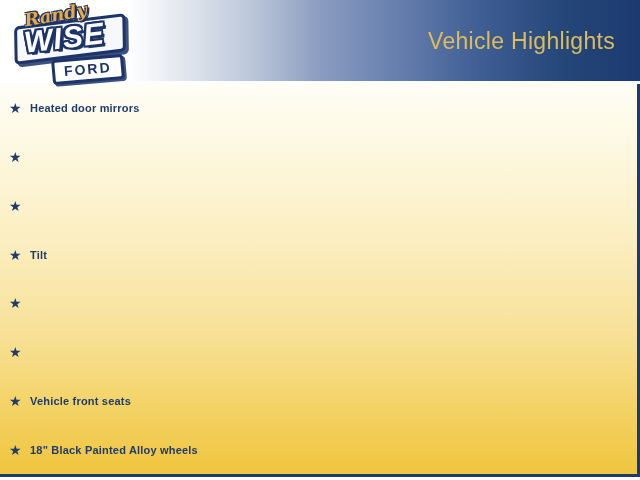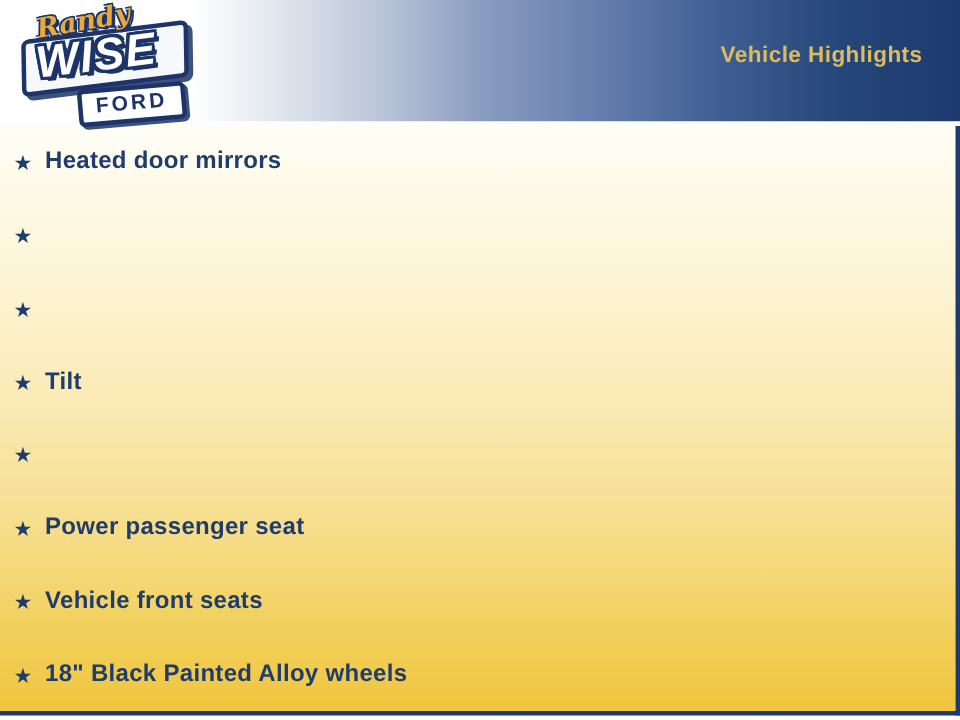--- a/index.html
+++ b/index.html
@@ -18,24 +18,23 @@
     width: 640px; height: 84px;
     background: linear-gradient(90deg,
       #ffffff 0%, #ffffff 20%, #dde3ec 30%,
       #b9c4d8 40%, #8a9cc0 50%, #6d84b2 60%,
       #3f5e93 75%, #254679 88%, #1c3a6f 100%);
     border-bottom: 3px solid #fcfdfe;
   }
   .header-title {
     position: absolute;
     top: 28px; right: 25px;
-    font-size: 15px;
+    font-size: 23px;
     color: #dcbd5e;
     letter-spacing: 0.3px;
-    font-weight: bold;
   }
 
   
   .logo { position: absolute; left: 6px; top: 0; width: 145px; height: 84px; }
   .logo-randy {
     position: absolute; left: 18px; top: 4px; z-index: 3;
     transform: rotate(-10deg);
     font-family: "DejaVu Serif", serif;
     font-style: italic; font-weight: bold;
     font-size: 18px; color: #eaa93c;
@@ -99,21 +98,21 @@
     align-items: center;
     padding-left: 9px;
   }
   .star-bullet {
     font-size: 14px;
     color: #1e3c6e;
     width: 21px;
     flex: 0 0 21px;
   }
   .item-label {
-    font-size: 16px;
+    font-size: 11px;
     font-weight: 600;
     color: #1f3c6b;
     letter-spacing: 0.2px;
   }
 </style>
 </head>
 <body>
 
 <div class="page">
 
@@ -141,21 +140,20 @@
       </li>
       <li class="highlight-item">
         <span class="star-bullet">★</span>
         <span class="item-label">Tilt</span>
       </li>
       <li class="highlight-item">
         <span class="star-bullet">★</span>
       </li>
       <li class="highlight-item">
         <span class="star-bullet">★</span>
-        <span class="item-label">Power passenger seat</span>
       </li>
       <li class="highlight-item">
         <span class="star-bullet">★</span>
         <span class="item-label">Vehicle front seats</span>
       </li>
       <li class="highlight-item">
         <span class="star-bullet">★</span>
         <span class="item-label">18" Black Painted Alloy wheels</span>
       </li>
     </ul>

